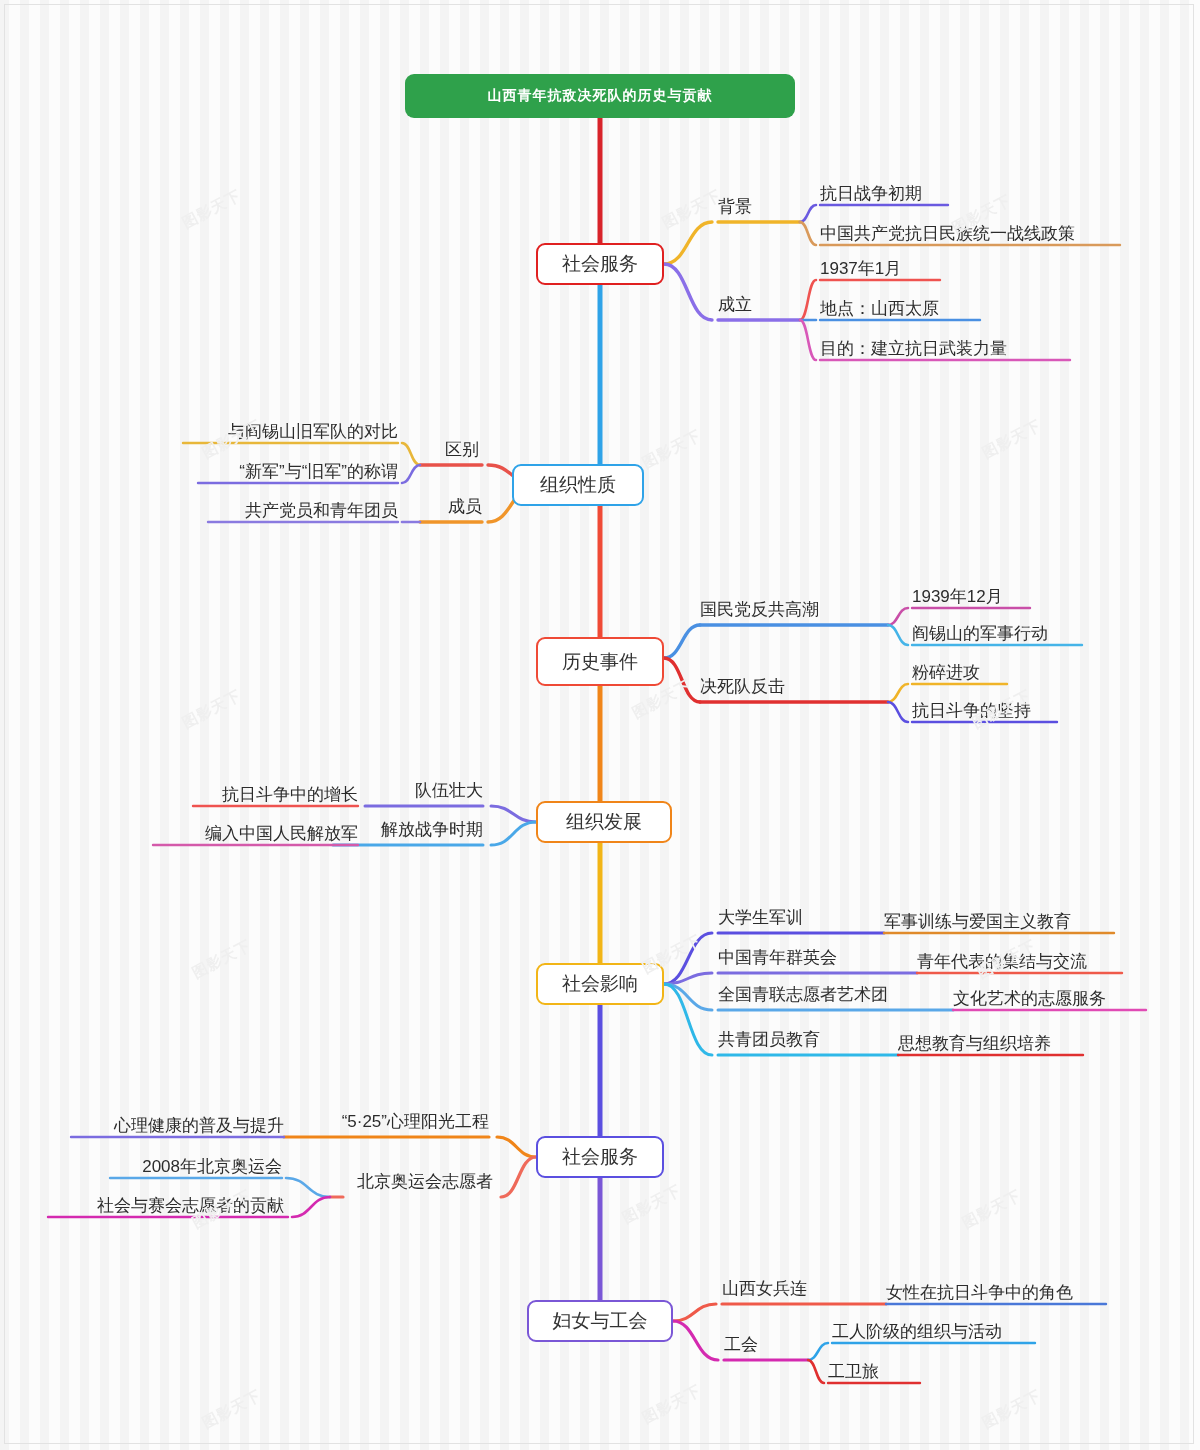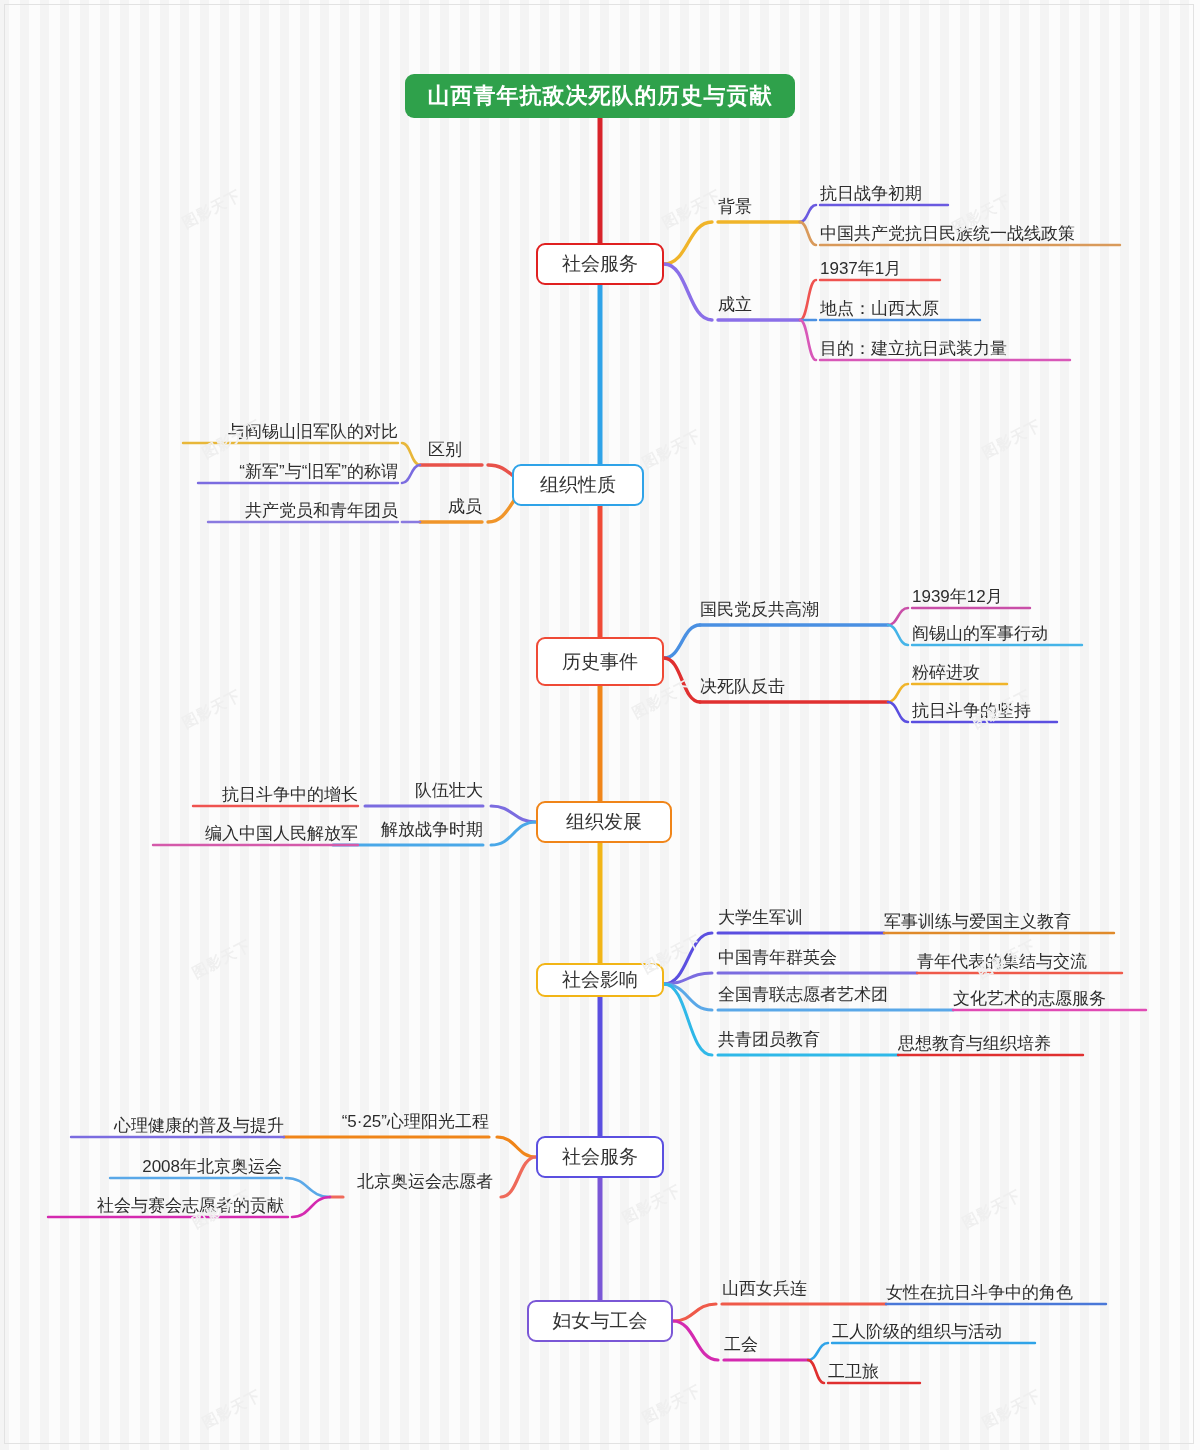--- a/index.html
+++ b/index.html
@@ -22,21 +22,21 @@
   svg#wires{position:absolute;left:0;top:0;width:1200px;height:1450px;}
   .wm{
     position:absolute;color:#efefef;font-size:15px;font-weight:bold;
     transform:rotate(-28deg);letter-spacing:1px;user-select:none;
     font-family:"DejaVu Sans",sans-serif;
   }
 
   
   .root{
     position:absolute;background:#2fa14b;color:#fff;
-    border-radius:9px;font-size:22px;font-weight:bold;
+    border-radius:9px;font-size:14px;font-weight:bold;
     display:flex;align-items:center;justify-content:center;
     letter-spacing:1px;white-space:nowrap;
   }
 
   
   .l1{
     position:absolute;background:#fff;border:2px solid #888;
     border-radius:9px;font-size:19px;color:#333;
     display:flex;align-items:center;justify-content:center;
     white-space:nowrap;box-sizing:border-box;
@@ -145,37 +145,37 @@
       </div>
       <div class="l1" style="width: 132px; height: 42px; left: 512px; top: 464px; border-color: rgb(47, 163, 232);">
         <span>组织性质</span>
       </div>
       <div class="l1" style="width: 128px; height: 49px; left: 536px; top: 637px; border-color: rgb(239, 74, 54);">
         <span>历史事件</span>
       </div>
       <div class="l1" style="width: 136px; height: 42px; left: 536px; top: 801px; border-color: rgb(240, 133, 25);">
         <span>组织发展</span>
       </div>
-      <div class="l1" style="width: 128px; height: 34px; left: 536px; top: 963px; border-color: rgb(242, 181, 23);">
+      <div class="l1" style="width: 128px; height: 42px; left: 536px; top: 963px; border-color: rgb(242, 181, 23);">
         <span>社会影响</span>
       </div>
       <div class="l1" style="width: 128px; height: 42px; left: 536px; top: 1136px; border-color: rgb(91, 79, 224);">
         <span>社会服务</span>
       </div>
       <div class="l1" style="width: 146px; height: 42px; left: 527px; top: 1300px; border-color: rgb(122, 87, 214);">
         <span>妇女与工会</span>
       </div>
       <div class="lbl r" style="left: 718px; top: 198px;"><span>背景</span></div>
       <div class="lbl r" style="left: 820px; top: 185px;"><span>抗日战争初期</span></div>
       <div class="lbl r" style="left: 820px; top: 225px;"><span>中国共产党抗日民族统一战线政策</span></div>
       <div class="lbl r" style="left: 718px; top: 296px;"><span>成立</span></div>
       <div class="lbl r" style="left: 820px; top: 260px;"><span>1937年1月</span></div>
       <div class="lbl r" style="left: 820px; top: 300px;"><span>地点：山西太原</span></div>
       <div class="lbl r" style="left: 820px; top: 340px;"><span>目的：建立抗日武装力量</span></div>
-      <div class="lbl l" style="left: 462px; top: 441px; text-align: center;"><span>区别</span></div>
+      <div class="lbl l" style="left: 479px; top: 441px; text-align: center;"><span>区别</span></div>
       <div class="lbl l" style="left: 398px; top: 423px;"><span>与阎锡山旧军队的对比</span></div>
       <div class="lbl l" style="left: 398px; top: 463px; text-align: center;"><span>“新军”与“旧军”的称谓</span></div>
       <div class="lbl l" style="left: 482px; top: 498px;"><span>成员</span></div>
       <div class="lbl l" style="left: 398px; top: 502px;"><span>共产党员和青年团员</span></div>
       <div class="lbl r" style="left: 700px; top: 601px;"><span>国民党反共高潮</span></div>
       <div class="lbl r" style="left: 912px; top: 588px;"><span>1939年12月</span></div>
       <div class="lbl r" style="left: 912px; top: 625px;"><span>阎锡山的军事行动</span></div>
       <div class="lbl r" style="left: 700px; top: 678px;"><span>决死队反击</span></div>
       <div class="lbl r" style="left: 912px; top: 664px;"><span>粉碎进攻</span></div>
       <div class="lbl r" style="left: 912px; top: 702px;"><span>抗日斗争的坚持</span></div>

